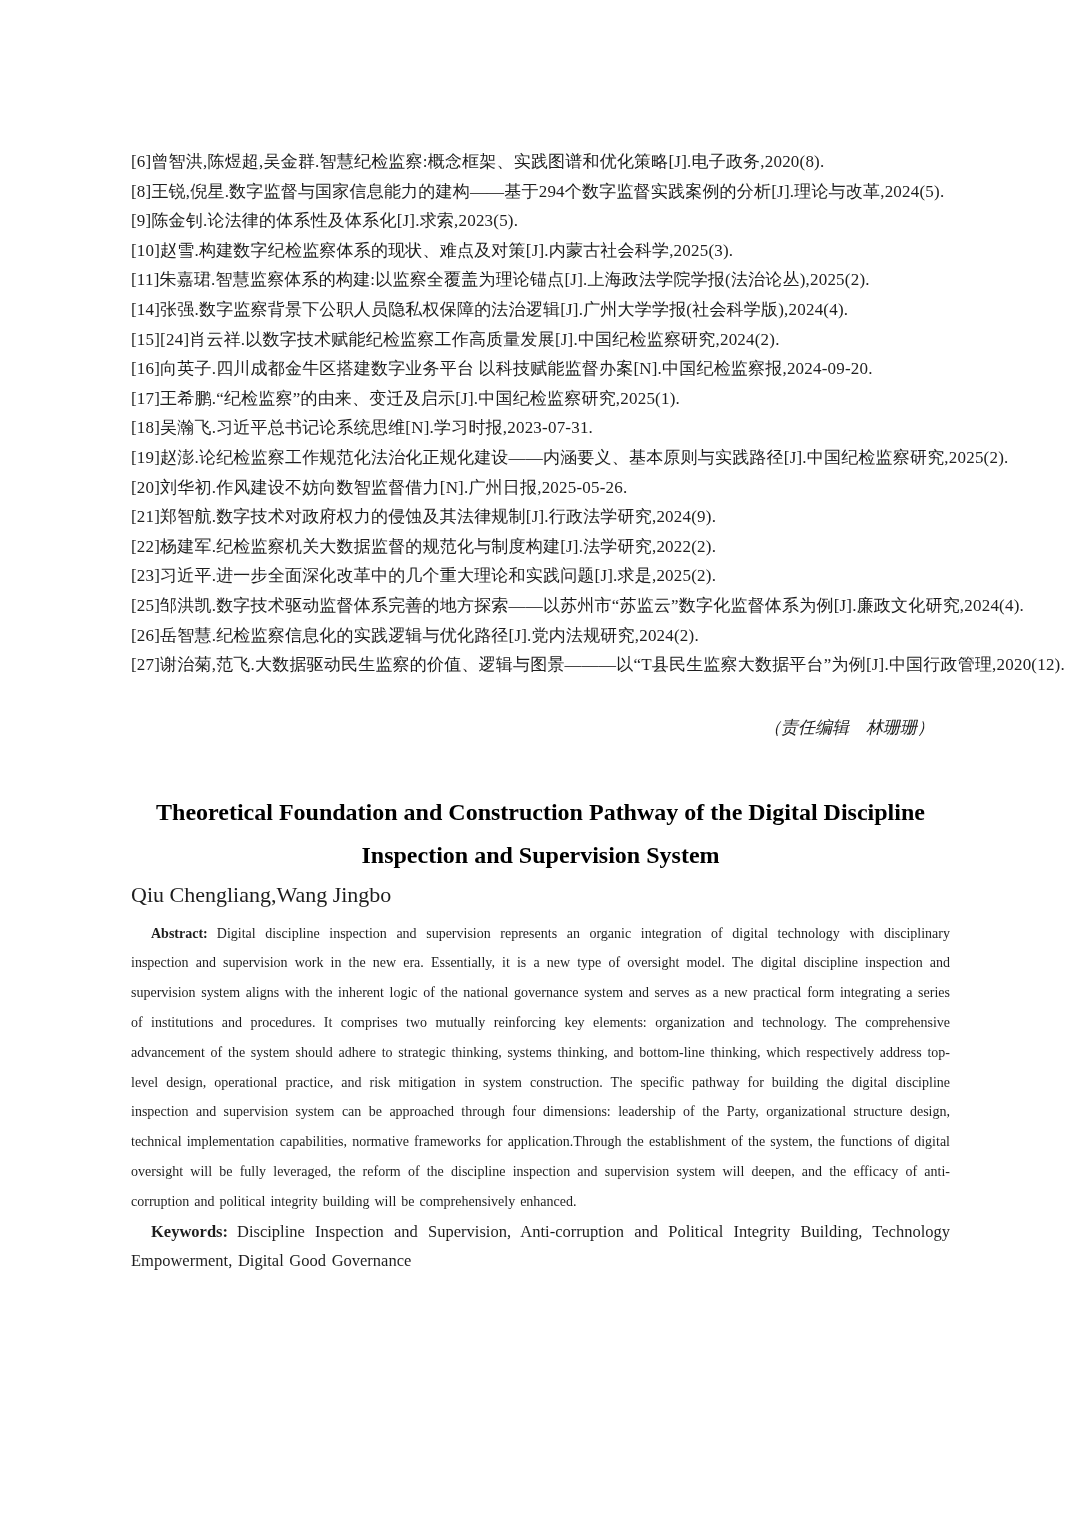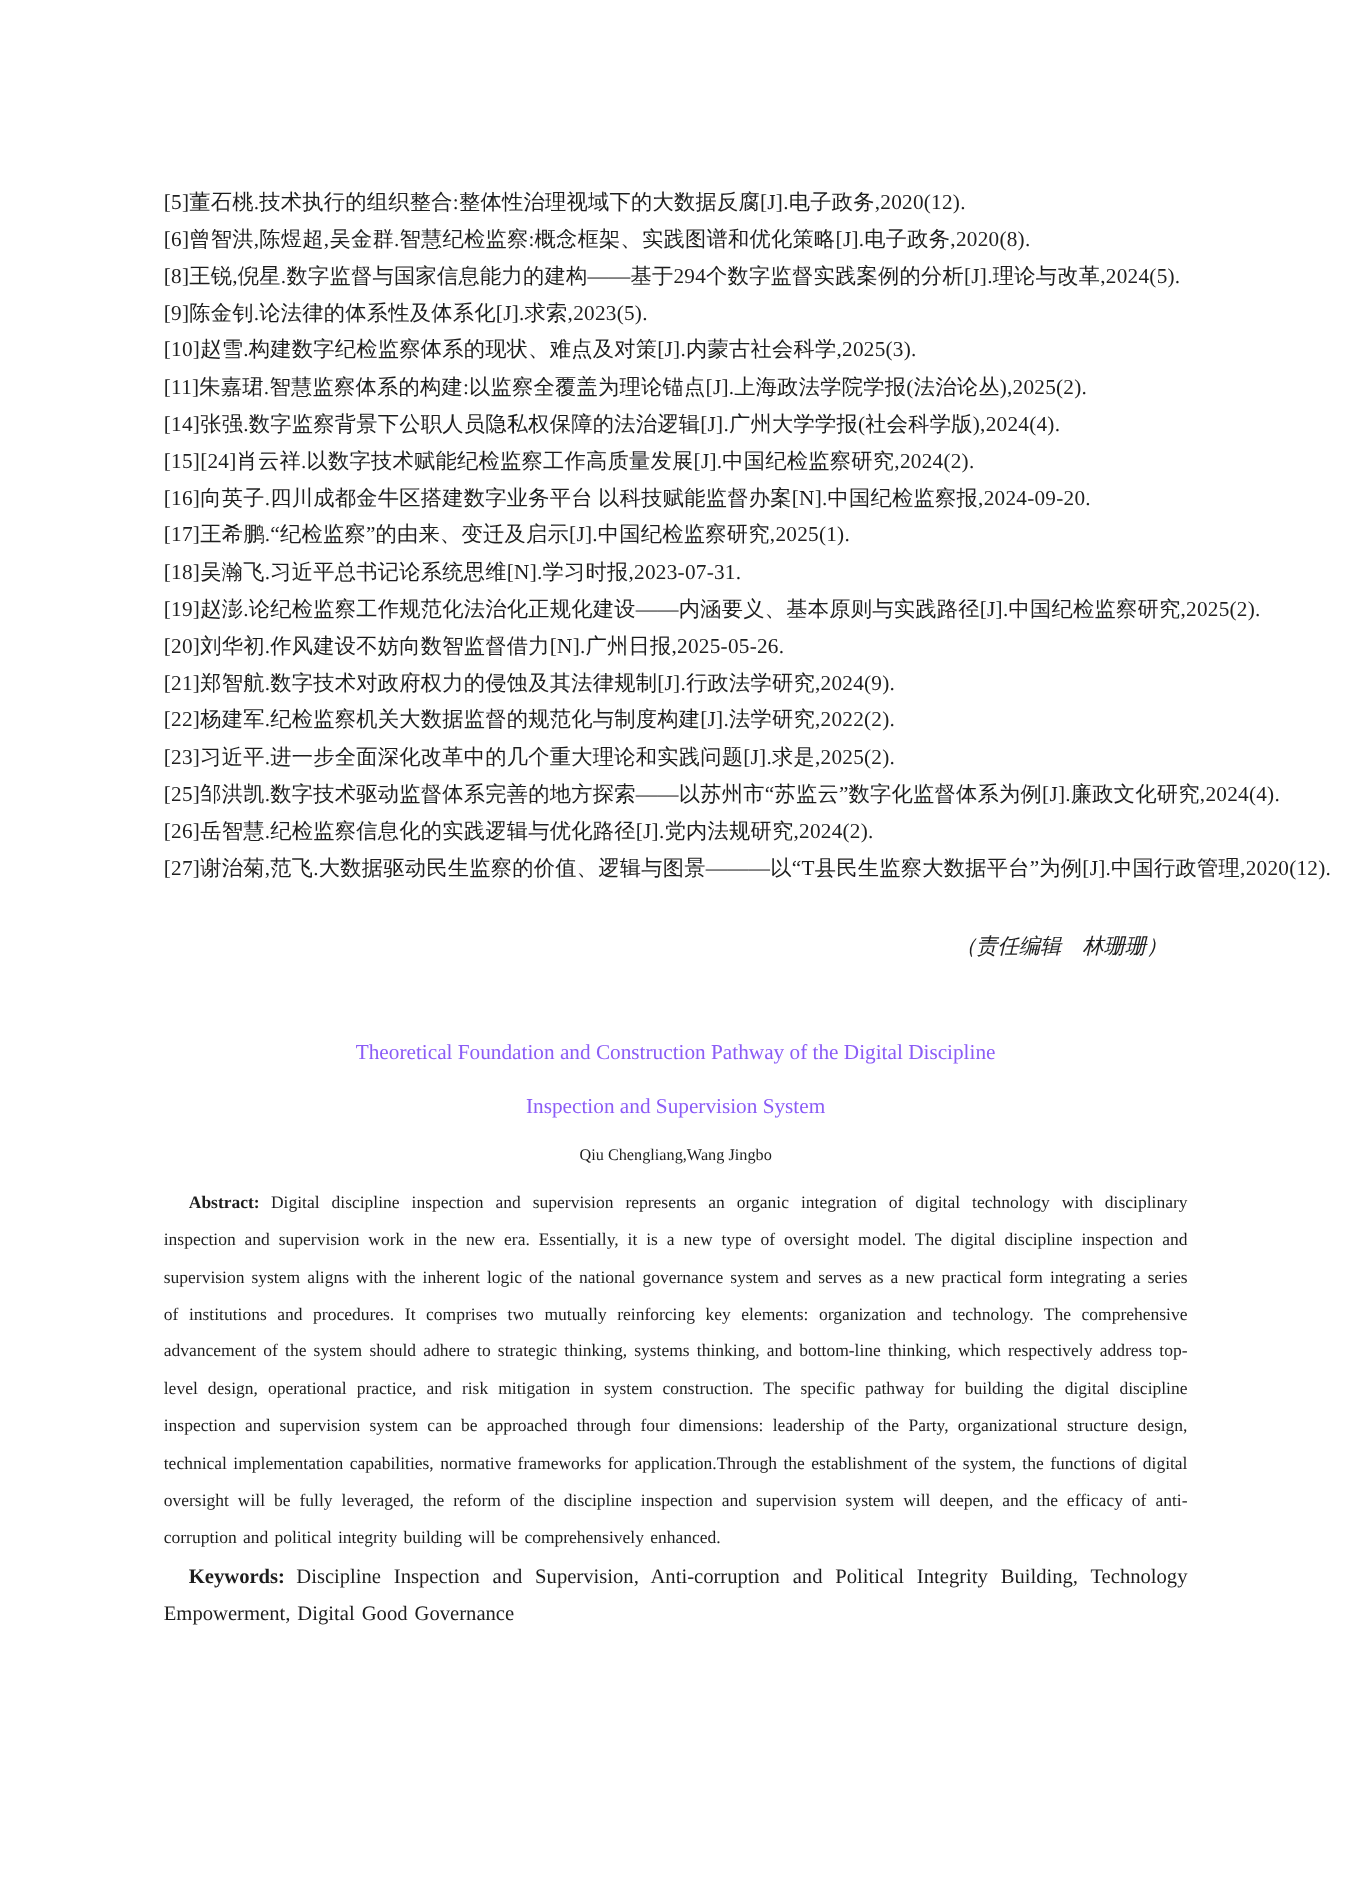--- a/index.html
+++ b/index.html
@@ -40,34 +40,33 @@
   .editor-note {
     margin: 33px 0 0 0;
     font-size: 17px;
     line-height: 30px;
     text-align: right;
     padding-right: 16px;
     font-style: italic;
   }
   .en-title {
     margin: 48px 0 0 0;
-    font-size: 17px;
-    font-weight: 400;
+    font-size: 24px;
+    font-weight: 700;
     line-height: 43px;
     text-align: center;
-    color: #8b5cf6;
+    color: #000000;
   }
   .en-title .title-line {
     display: block;
   }
   .en-authors {
     margin: 3px 0 0 0;
-    font-size: 13px;
+    font-size: 22px;
     line-height: 30px;
-    text-align: center;
     font-family: Liberation Serif, serif;
   }
   .en-abstract {
     margin: 9px 0 0 0;
     font-size: 14px;
     line-height: 29.8px;
     text-align: justify;
     text-indent: 20px;
     word-spacing: 1.5px;
   }
@@ -85,21 +84,20 @@
   }
 </style>
 </head>
 <body>
 
 <div class="page">
   <div class="content">
 
     <div class="ref-list">
 
-        <p class="ref-item">[5]董石桃.技术执行的组织整合:整体性治理视域下的大数据反腐[J].电子政务,2020(12).</p>
 
         <p class="ref-item">[6]曾智洪,陈煜超,吴金群.智慧纪检监察:概念框架、实践图谱和优化策略[J].电子政务,2020(8).</p>
 
         <p class="ref-item">[8]王锐,倪星.数字监督与国家信息能力的建构——基于294个数字监督实践案例的分析[J].理论与改革,2024(5).</p>
 
         <p class="ref-item">[9]陈金钊.论法律的体系性及体系化[J].求索,2023(5).</p>
 
         <p class="ref-item">[10]赵雪.构建数字纪检监察体系的现状、难点及对策[J].内蒙古社会科学,2025(3).</p>
 
         <p class="ref-item">[11]朱嘉珺.智慧监察体系的构建:以监察全覆盖为理论锚点[J].上海政法学院学报(法治论丛),2025(2).</p>

